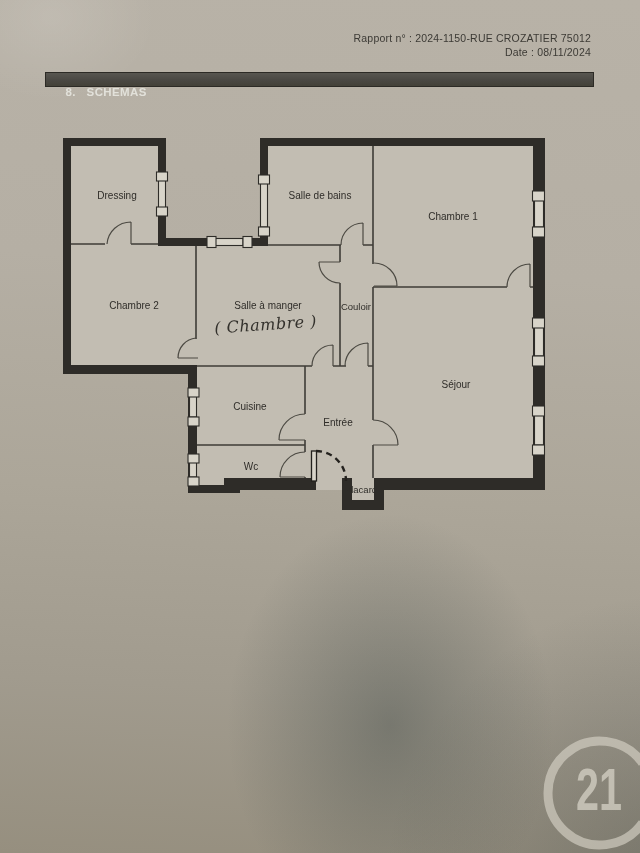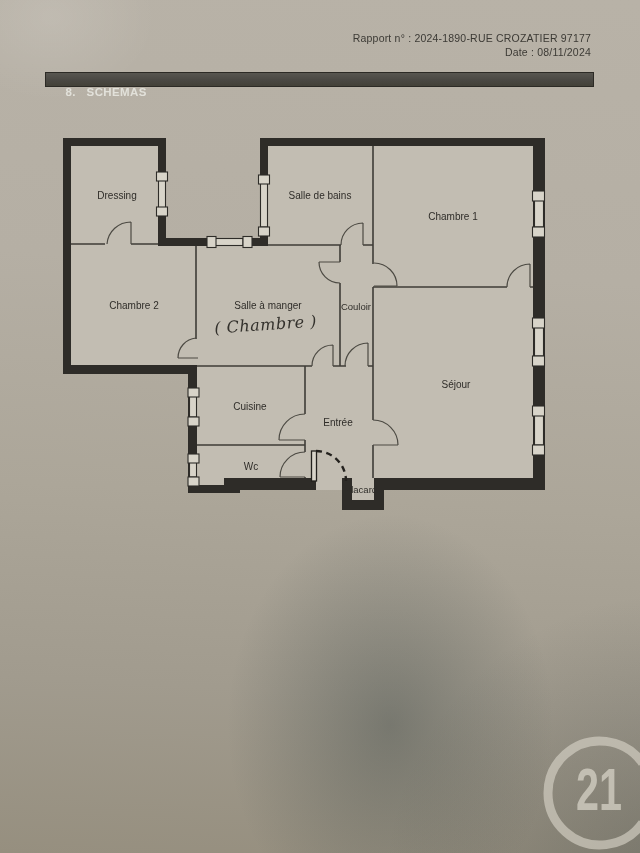--- a/index.html
+++ b/index.html
@@ -39,21 +39,21 @@
   .logoC{stroke:var(--c-logo,#d3cfc3);opacity:.68;fill:none;stroke-width:9;}
   .logo21{font-family:"Liberation Sans",sans-serif;font-weight:bold;font-size:60px;
           fill:var(--c-logo,#d3cfc3);opacity:.78;}
 </style>
 </head>
 <body>
 
 <div class="page">
 
   <div class="topmeta">
-    <div>Rapport n° : 2024-1890-RUE CROZATIER 97177</div>
+    <div>Rapport n° : 2024-1150-RUE CROZATIER 75012</div>
     <div>Date : 08/11/2024</div>
   </div>
 
   <div class="section-bar">
     <span>8.   SCHEMAS</span>
   </div>
 
   <svg class="plan" width="640" height="853" viewBox="0 0 640 853">
 
     <g>

